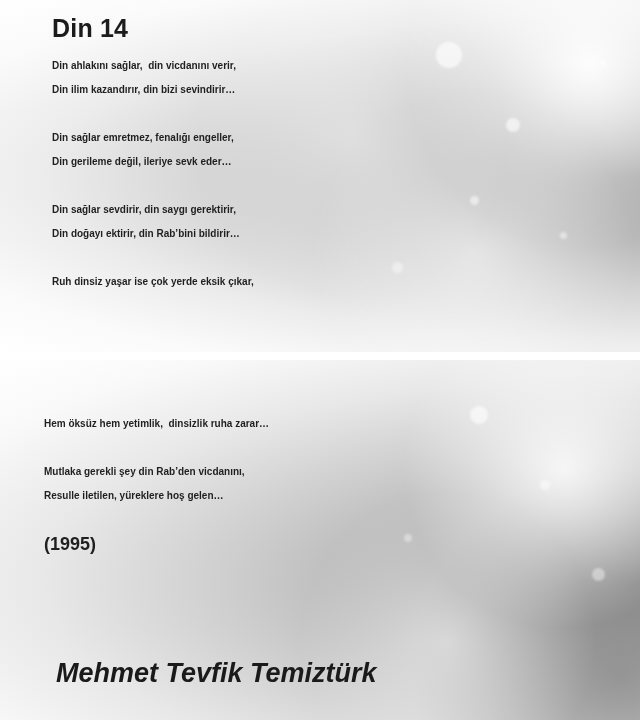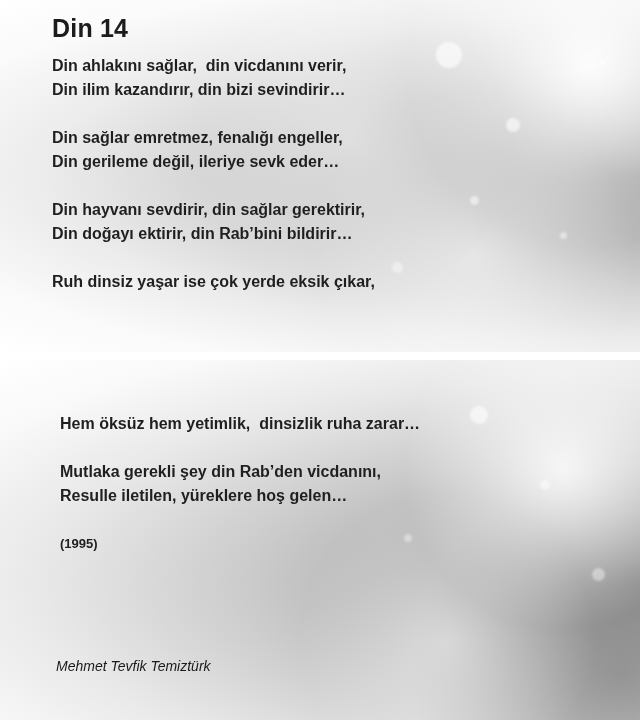--- a/index.html
+++ b/index.html
@@ -74,47 +74,47 @@
   }
 
   .verses {
     position: absolute;
     left: 52px;
     top: 54px;
     width: 560px;
   }
   .verses-bottom {
     position: absolute;
-    left: 60px;
+    left: 44px;
     top: 52px;
     width: 560px;
   }
   .stanza {
     margin: 0 0 24px 0;
   }
   .line {
-    font-size: 16px;
+    font-size: 10px;
     font-weight: bold;
     color: #1f1f1f;
     line-height: 24px;
     white-space: pre;
   }
   .year {
-    font-size: 13px;
+    font-size: 18px;
     font-weight: bold;
     color: #1f1f1f;
     line-height: 24px;
   }
 
   .author {
     position: absolute;
     left: 56px;
     top: 658px;
-    font-size: 14px;
-    font-weight: normal;
+    font-size: 27px;
+    font-weight: bold;
     font-style: italic;
     color: #1a1a1a;
     font-family: "Liberation Sans", sans-serif;
   }
 </style>
 </head>
 <body>
 
 <div class="page">
 
@@ -131,21 +131,21 @@
     <div class="verses">
       <div class="stanza">
         <div class="line">Din ahlakını sağlar,  din vicdanını verir,</div>
         <div class="line">Din ilim kazandırır, din bizi sevindirir…</div>
       </div>
       <div class="stanza">
         <div class="line">Din sağlar emretmez, fenalığı engeller,</div>
         <div class="line">Din gerileme değil, ileriye sevk eder…</div>
       </div>
       <div class="stanza">
-        <div class="line">Din hayvanı sevdirir, din sağlar gerektirir,</div>
+        <div class="line">Din sağlar sevdirir, din saygı gerektirir,</div>
         <div class="line">Din doğayı ektirir, din Rab’bini bildirir…</div>
       </div>
       <div class="stanza">
         <div class="line">Ruh dinsiz yaşar ise çok yerde eksik çıkar,</div>
       </div>
     </div>
   </div>
 
   <div class="gap"></div>
 

